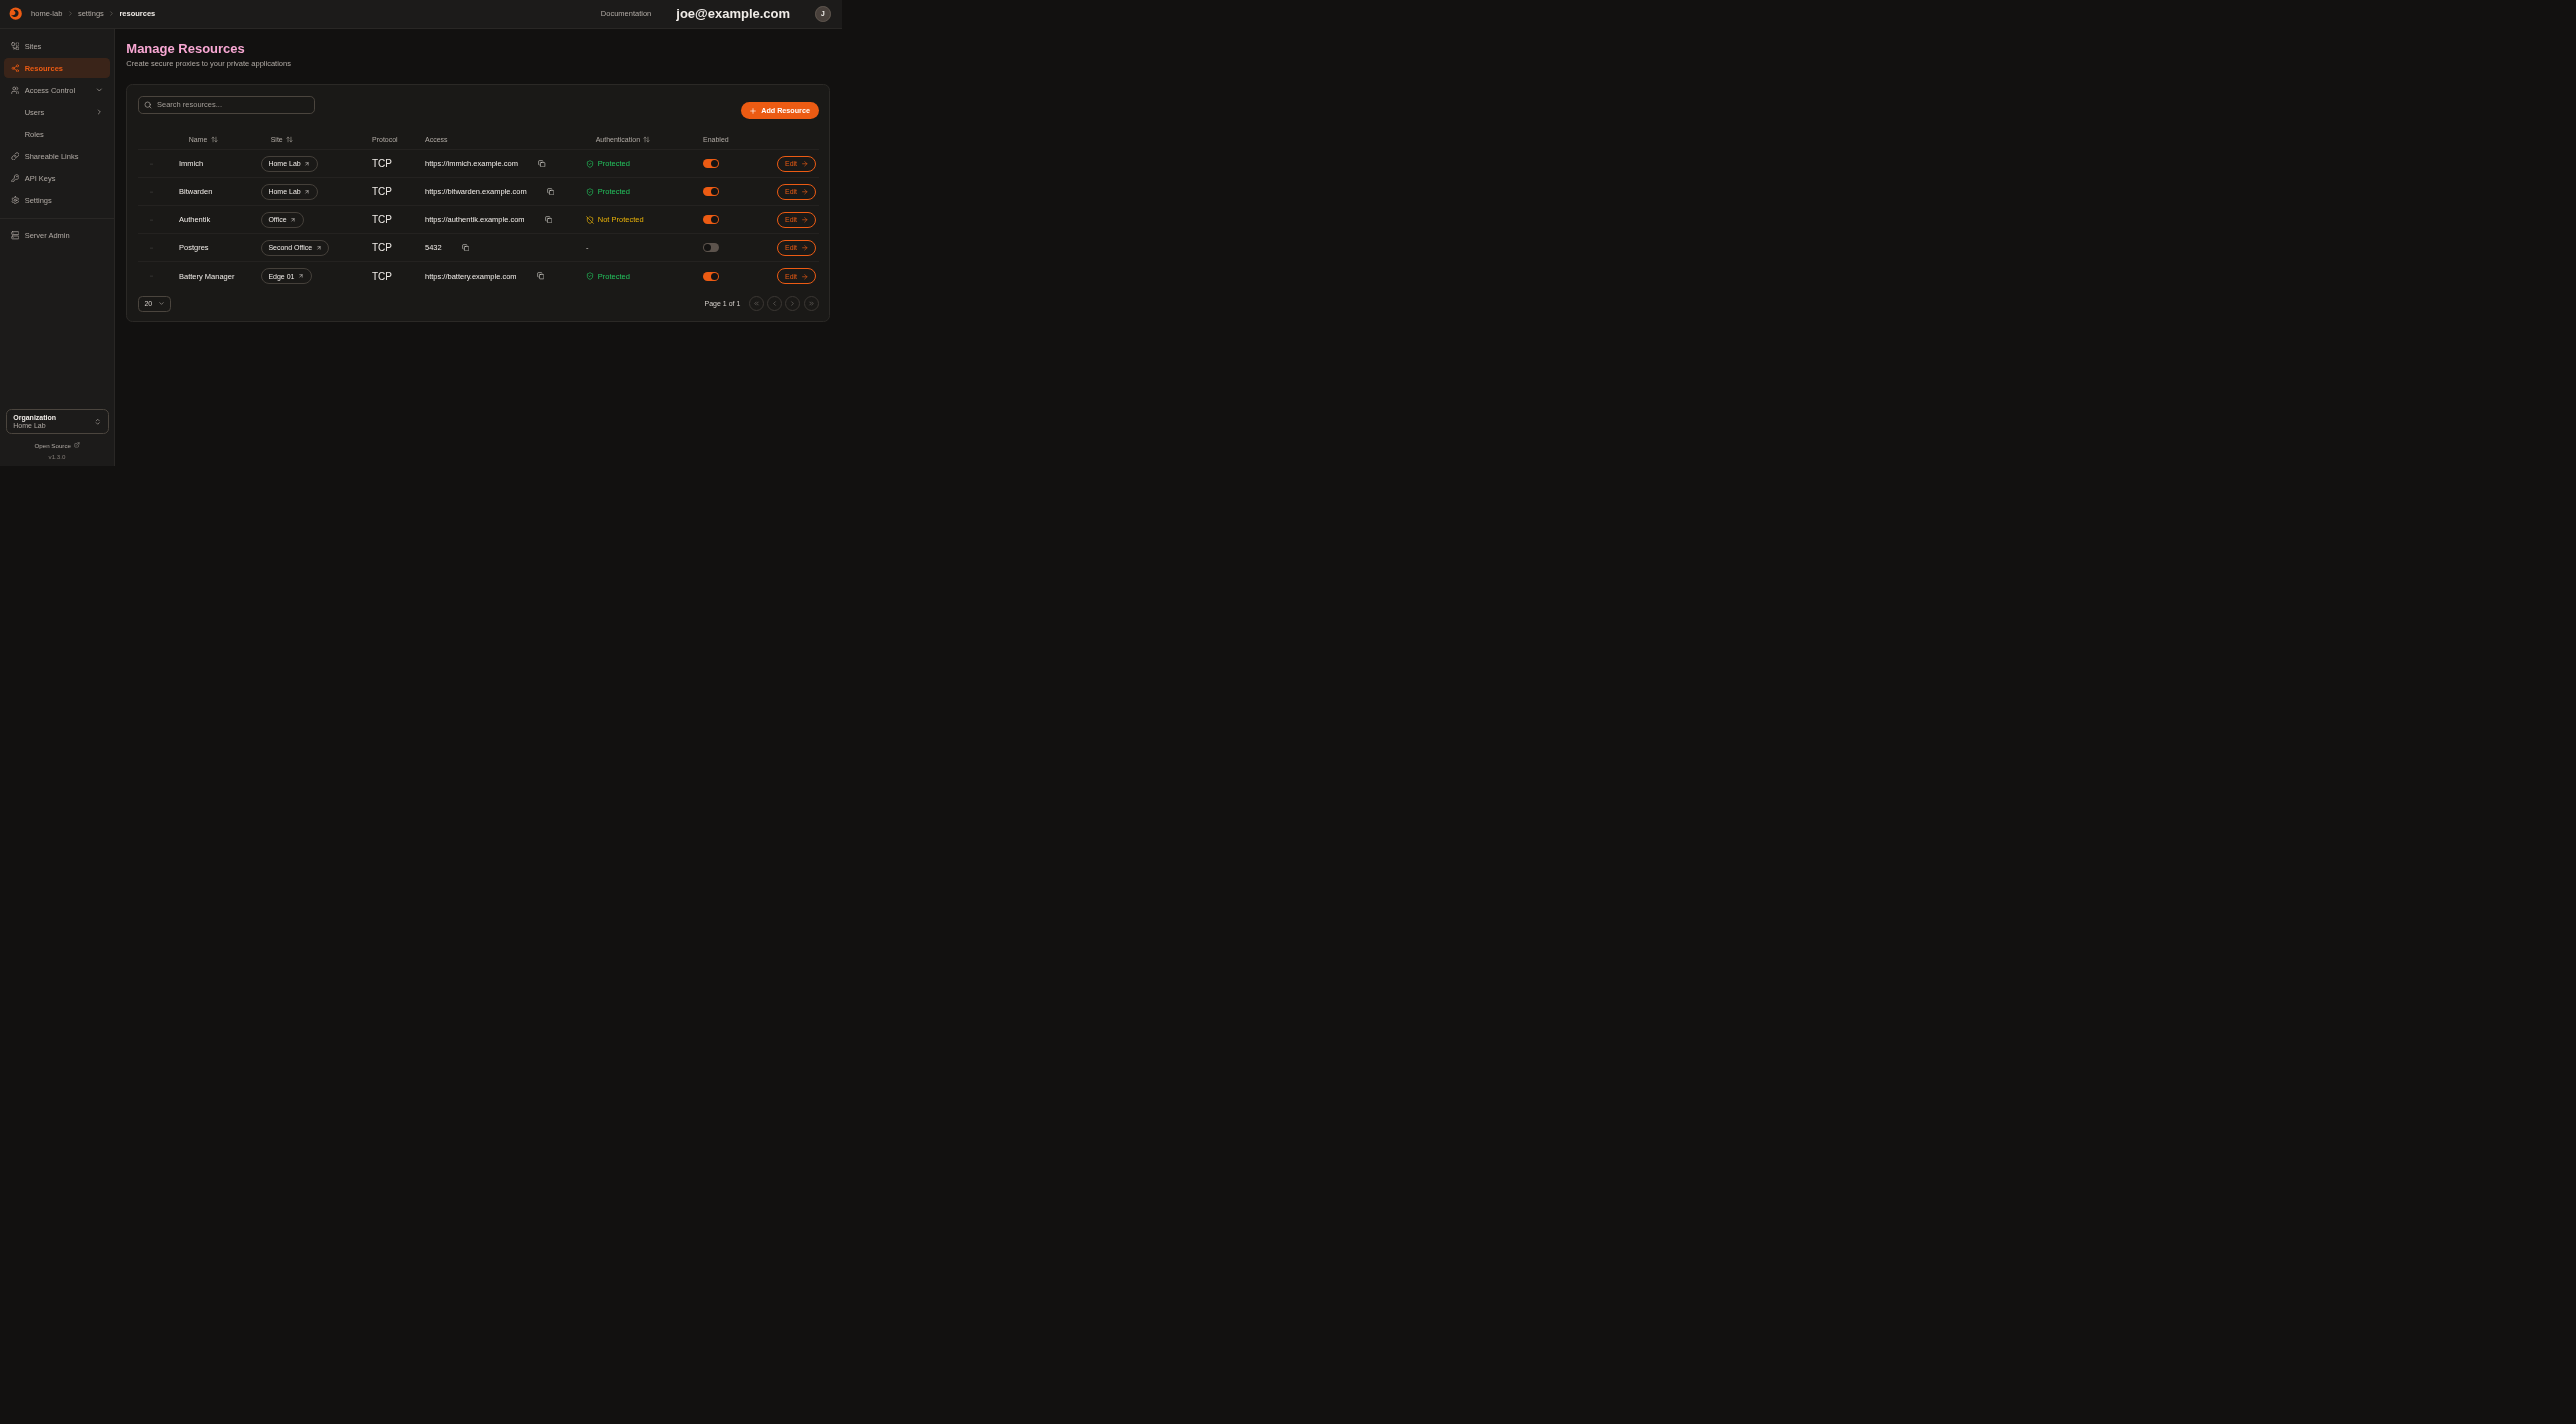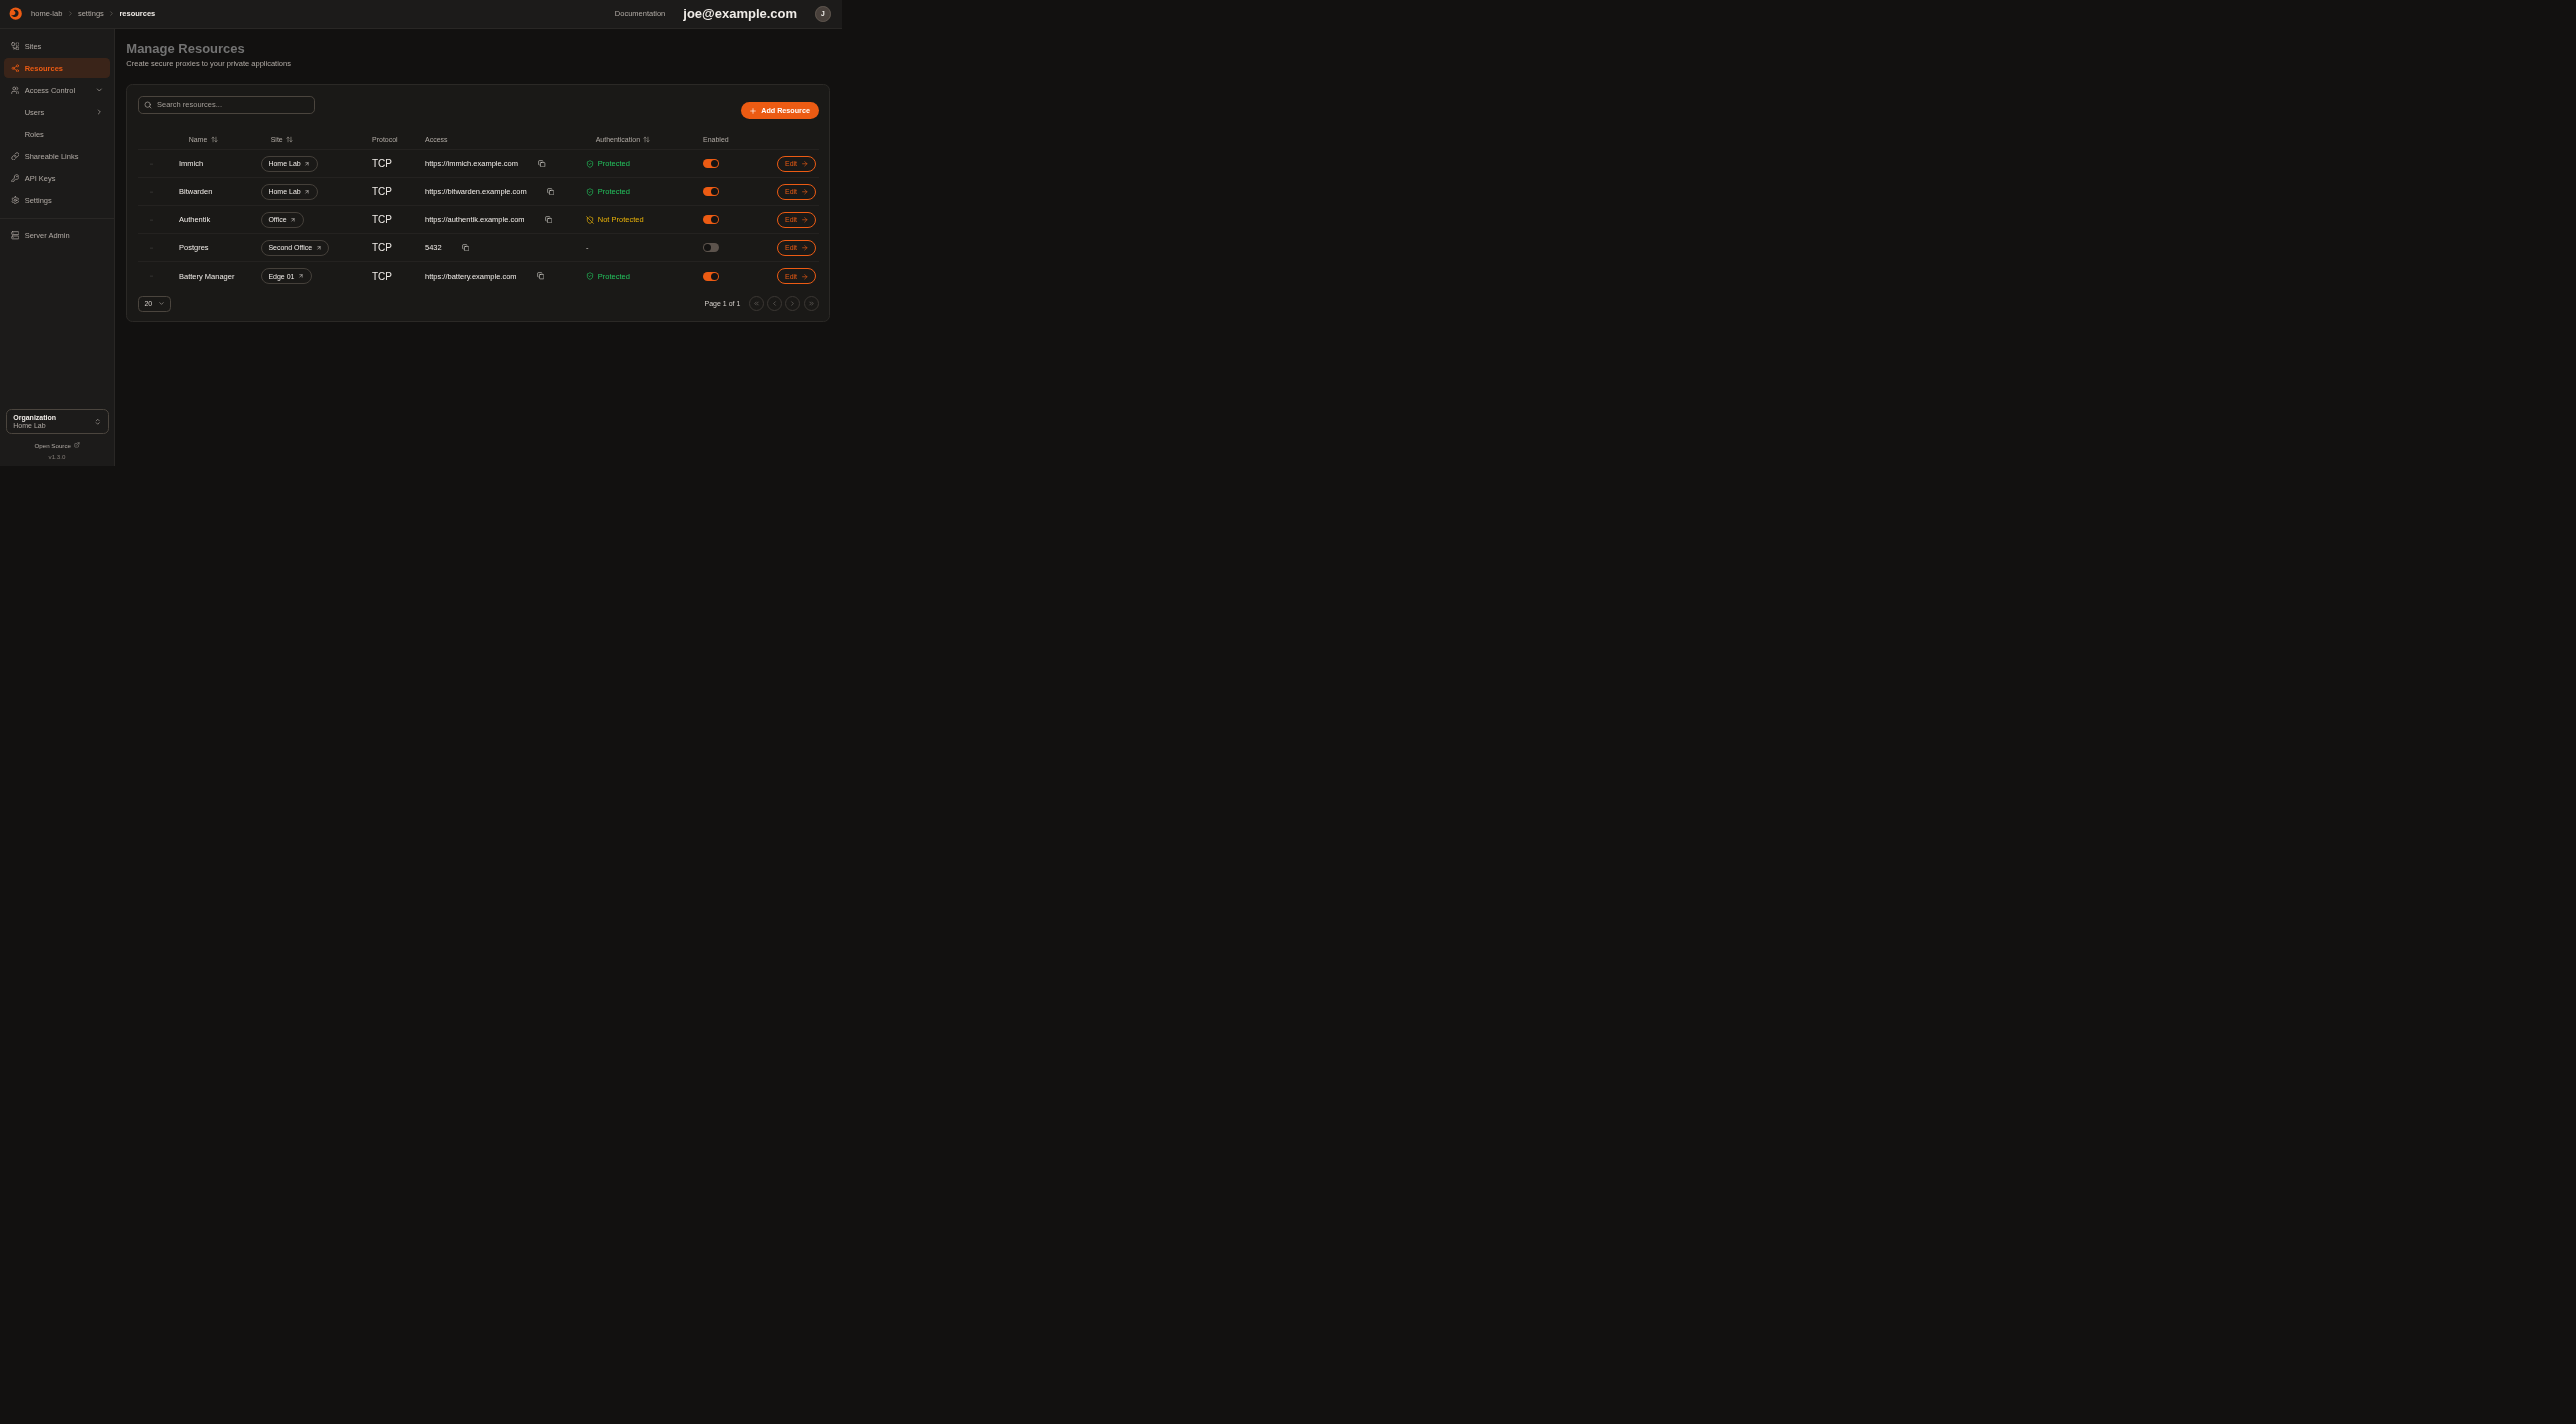--- a/index.html
+++ b/index.html
@@ -24,21 +24,21 @@
 
   
   .topbar{flex:0 0 28.5px;height:28.5px;background:var(--bg-panel);border-bottom:0.5px solid var(--border-soft);
     display:flex;align-items:center;justify-content:space-between;padding:0 11.3px 0 7px}
   .topbar-left{display:flex;align-items:center}
   .logo{width:17.7px;height:17.7px;display:flex;align-items:center;justify-content:center;margin-right:6.4px;cursor:pointer}
   .breadcrumb{display:flex;align-items:center;gap:4.3px;font-size:7.5px}
   .crumb{color:var(--text-2);text-decoration:none;cursor:pointer}
   .crumb.current{color:var(--text-1);font-weight:700;cursor:default}
   .crumb-sep{width:7px;height:7px;stroke:#746e68;fill:none;stroke-width:2;stroke-linecap:round;stroke-linejoin:round}
-  .topbar-right{display:flex;align-items:center;gap:18px}
+  .topbar-right{display:flex;align-items:center;gap:25px}
   .doc-link{font-size:7.5px;color:var(--text-2);text-decoration:none;cursor:pointer}
   .user-email{font-size:13px;font-weight:700;color:var(--text-1);cursor:pointer}
   .avatar{width:15.6px;height:15.6px;border-radius:50%;background:#48403b;border:0.5px solid #615850;
     display:flex;align-items:center;justify-content:center;font-size:6.7px;font-weight:700;color:#f5f2ef;cursor:pointer}
 
   
   .shell{flex:1;display:flex;min-height:0}
   .sidebar{flex:0 0 115px;width:115px;background:var(--bg-panel);border-right:0.5px solid var(--border-soft);
     display:flex;flex-direction:column;padding-top:7.5px}
   .nav{display:flex;flex-direction:column}
@@ -55,21 +55,21 @@
   .org-texts{display:flex;flex-direction:column;gap:1.1px}
   .org-title{font-size:7px;font-weight:700;color:var(--text-1)}
   .org-value{font-size:7px;color:var(--text-2)}
   .org-picker .trail{margin-left:auto;color:var(--text-2)}
   .sidebar-footer{padding:7.5px 0 6.4px;display:flex;flex-direction:column;align-items:center;gap:3.8px}
   .open-source{display:flex;align-items:center;gap:2.7px;font-size:6.2px;color:var(--text-2);text-decoration:none;cursor:pointer}
   .version{font-size:6.2px;color:var(--text-3)}
 
   
   .main{flex:1;padding:12.4px 11.8px 0 11.3px;overflow:hidden}
-  .page-title{margin:0;font-size:13px;line-height:15.6px;font-weight:700;color:#737373}
+  .page-title{margin:0;font-size:13px;line-height:15.6px;font-weight:700;color:#f9a8d4}
   .page-subtitle{margin:2.7px 0 0;font-size:7.5px;line-height:10.7px;color:var(--text-2)}
   .card{margin-top:14.5px;background:var(--bg-card);border:0.5px solid var(--border-card);border-radius:6.4px;
     padding:10.7px 10.7px 9px}
 
   .toolbar{display:flex;align-items:center;justify-content:space-between}
   .search-wrap{position:relative;width:177px;height:29px}
   .search-wrap .ic{position:absolute;left:5.9px;top:4.8px;width:8px;height:8px;color:var(--text-2)}
   .search-input{width:100%;height:17.7px;background:transparent;border:0.5px solid var(--border-input);border-radius:4.8px;
     color:var(--text-1);font-family:inherit;font-size:7.5px;padding:0 5.4px 0 18px;outline:none}
   .search-input::placeholder{color:#a39d97}

